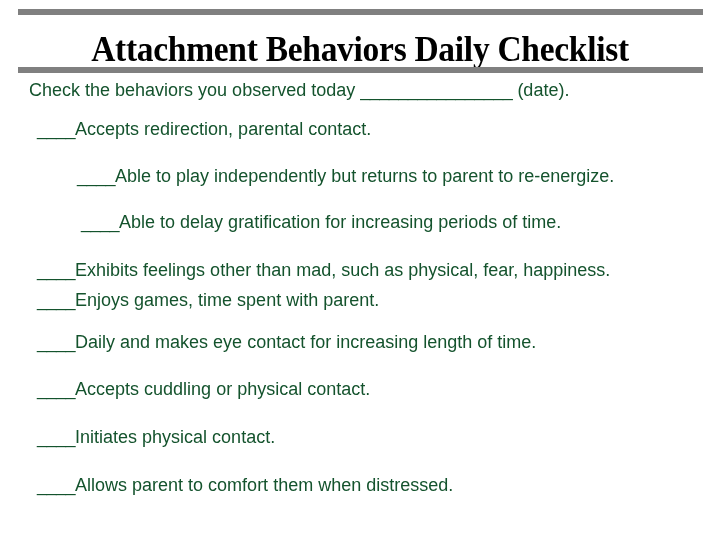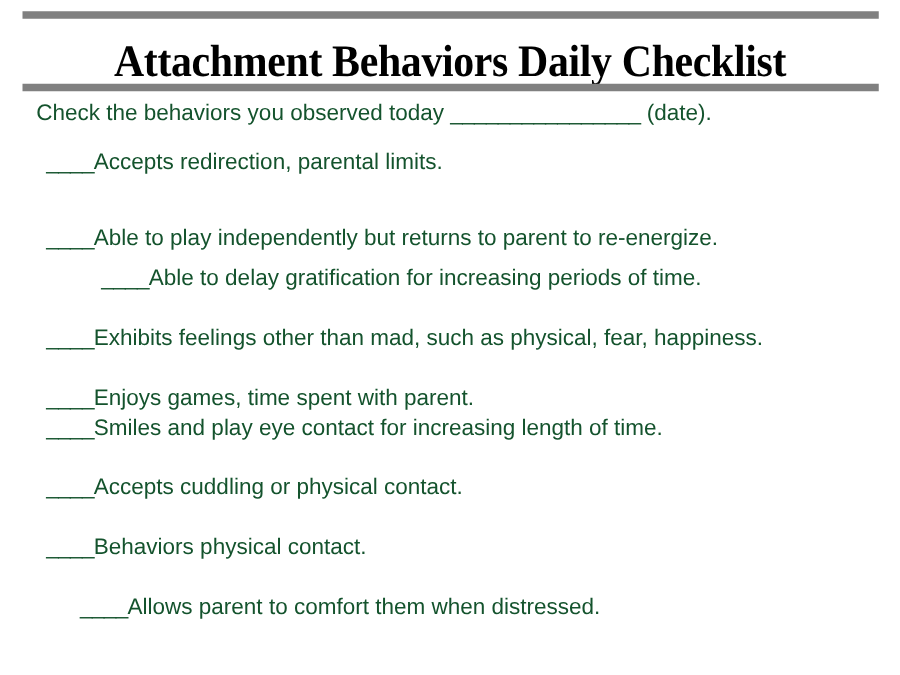--- a/index.html
+++ b/index.html
@@ -62,46 +62,46 @@
 
 <div class="rule top"></div>
 <div class="title">Attachment Behaviors Daily Checklist</div>
 <div class="rule bottom"></div>
 
 <div class="text intro">
   <span>Check the behaviors you observed today </span><span class="blank">________________</span><span> (date).</span>
 </div>
 
 <div class="text item" style="top:118px;">
-  <span class="blank">____</span><span>Accepts redirection, parental limits.</span>
+  <span class="blank">____</span><span>Accepts redirection, parental contact.</span>
 </div>
 
-<div class="text item" style="top:179px;">
+<div class="text item" style="top:165px;margin-left:40px;">
   <span class="blank">____</span><span>Able to play independently but returns to parent to re-energize.</span>
 </div>
 
 <div class="text item" style="top:211px;margin-left:44px;">
   <span class="blank">____</span><span>Able to delay gratification for increasing periods of time.</span>
 </div>
 
 <div class="text item" style="top:259px;">
   <span class="blank">____</span><span>Exhibits feelings other than mad, such as physical, fear, happiness.</span>
 </div>
 
-<div class="text item" style="top:307px;">
+<div class="text item" style="top:289px;">
   <span class="blank">____</span><span>Enjoys games, time spent with parent.</span>
 </div>
 
 <div class="text item" style="top:331px;">
-  <span class="blank">____</span><span>Smiles and play eye contact for increasing length of time.</span>
+  <span class="blank">____</span><span>Daily and makes eye contact for increasing length of time.</span>
 </div>
 
 <div class="text item" style="top:378px;">
   <span class="blank">____</span><span>Accepts cuddling or physical contact.</span>
 </div>
 
 <div class="text item" style="top:426px;">
-  <span class="blank">____</span><span>Behaviors physical contact.</span>
+  <span class="blank">____</span><span>Initiates physical contact.</span>
 </div>
 
-<div class="text item" style="top:474px;margin-left:27px;">
+<div class="text item" style="top:474px;">
   <span class="blank">____</span><span>Allows parent to comfort them when distressed.</span>
 </div>
 
 </body></html>

